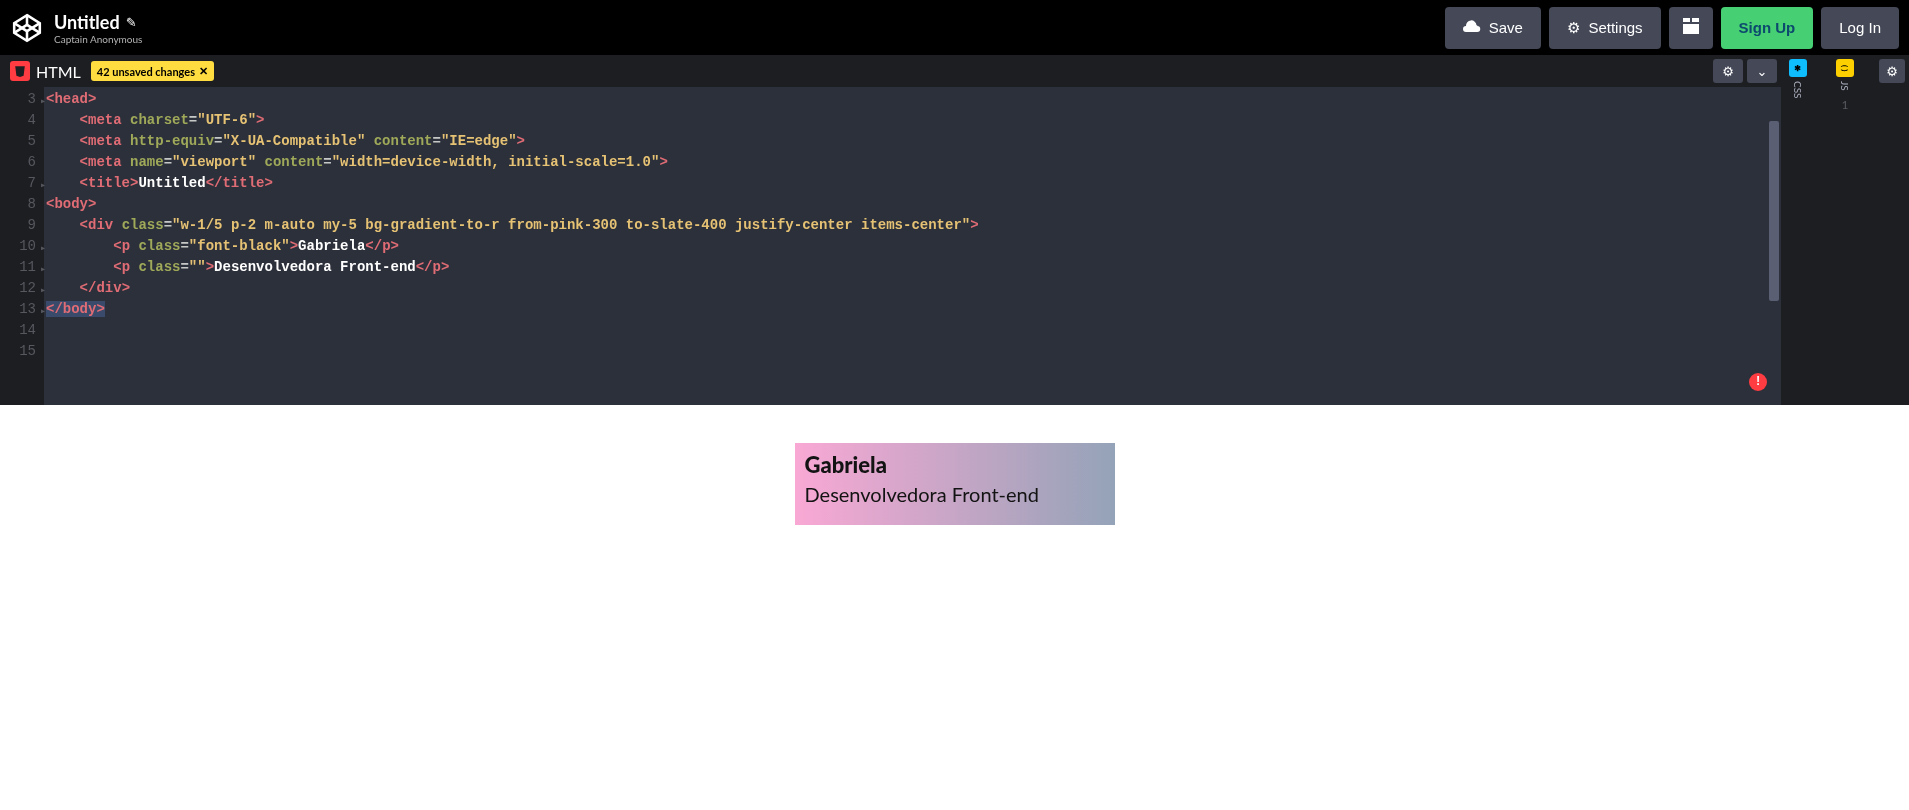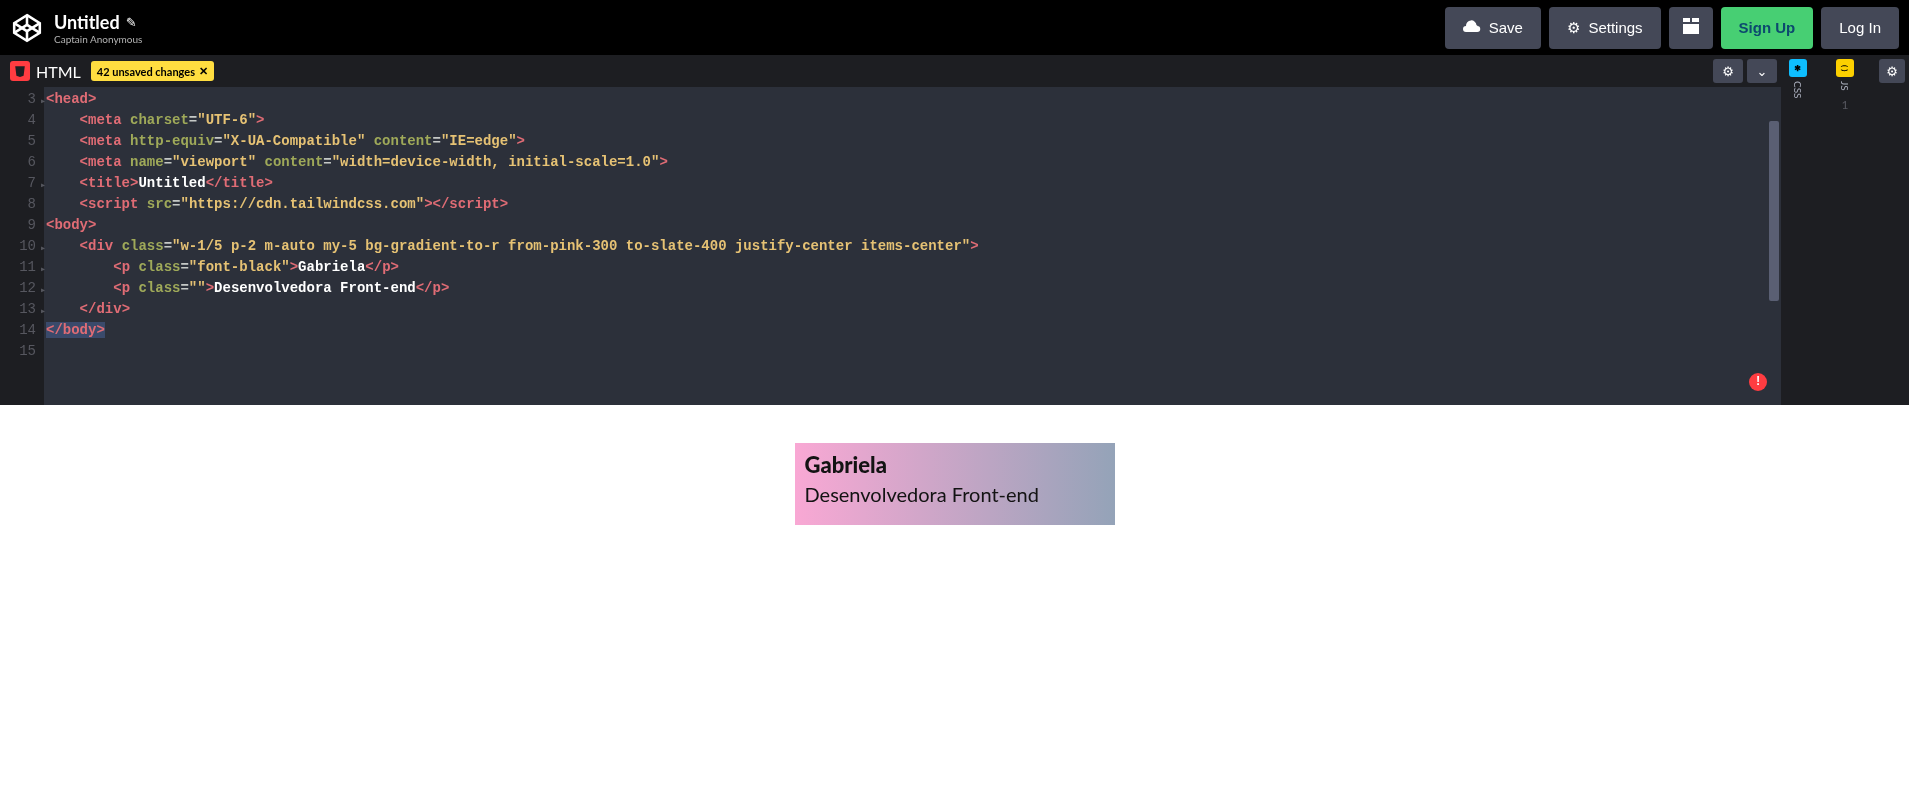--- a/index.html
+++ b/index.html
@@ -150,21 +150,20 @@
         <div><span>13</span><span class="fold">▸</span></div>
         <div><span>14</span></div>
         <div><span>15</span></div>
       </div>
       <div class="code-lines">
 <div class="line"><span class="tag">&lt;</span><span class="tag">head</span><span class="tag">&gt;</span></div>
 <div class="line">    <span class="tag">&lt;</span><span class="tag">meta</span><span> </span><span class="attr">charset</span><span>=</span><span class="str">"</span><span class="str">UTF-6</span><span class="str">"</span><span class="tag">&gt;</span></div>
 <div class="line">    <span class="tag">&lt;</span><span class="tag">meta</span><span> </span><span class="attr">http-equiv</span><span>=</span><span class="str">"</span><span class="str">X-UA-Compatible</span><span class="str">"</span><span> </span><span class="attr">content</span><span>=</span><span class="str">"</span><span class="str">IE=edge</span><span class="str">"</span><span class="tag">&gt;</span></div>
 <div class="line">    <span class="tag">&lt;</span><span class="tag">meta</span><span> </span><span class="attr">name</span><span>=</span><span class="str">"</span><span class="str">viewport</span><span class="str">"</span><span> </span><span class="attr">content</span><span>=</span><span class="str">"</span><span class="str">width=device-width, initial-scale=1.0</span><span class="str">"</span><span class="tag">&gt;</span></div>
 <div class="line">    <span class="tag">&lt;</span><span class="tag">title</span><span class="tag">&gt;</span><span class="txt">Untitled</span><span class="tag">&lt;/</span><span class="tag">title</span><span class="tag">&gt;</span></div>
-<div class="line">    <span class="tag">&lt;</span><span class="tag">script</span><span> </span><span class="attr">src</span><span>=</span><span class="str">"</span><span class="str">https://cdn.tailwindcss.com</span><span class="str">"</span><span class="tag">&gt;</span><span class="tag">&lt;/</span><span class="tag">script</span><span class="tag">&gt;</span></div>
 <div class="line"><span class="tag">&lt;</span><span class="tag">body</span><span class="tag">&gt;</span></div>
 <div class="line">    <span class="tag">&lt;</span><span class="tag">div</span><span> </span><span class="attr">class</span><span>=</span><span class="str">"</span><span class="str">w-1/5 p-2 m-auto my-5 bg-gradient-to-r from-pink-300 to-slate-400 justify-center items-center</span><span class="str">"</span><span class="tag">&gt;</span></div>
 <div class="line">        <span class="tag">&lt;</span><span class="tag">p</span><span> </span><span class="attr">class</span><span>=</span><span class="str">"</span><span class="str">font-black</span><span class="str">"</span><span class="tag">&gt;</span><span class="txt">Gabriela</span><span class="tag">&lt;/</span><span class="tag">p</span><span class="tag">&gt;</span></div>
 <div class="line">        <span class="tag">&lt;</span><span class="tag">p</span><span> </span><span class="attr">class</span><span>=</span><span class="str">"</span><span class="str"></span><span class="str">"</span><span class="tag">&gt;</span><span class="txt">Desenvolvedora Front-end</span><span class="tag">&lt;/</span><span class="tag">p</span><span class="tag">&gt;</span></div>
 <div class="line">    <span class="tag">&lt;/</span><span class="tag">div</span><span class="tag">&gt;</span></div>
 <div class="line"><span class="sel"><span class="tag">&lt;/</span><span class="tag">body</span><span class="tag">&gt;</span></span></div>
       </div>
       <div class="scrollbar-v">
           <div class="scrollbar-thumb"></div>
         </div>

